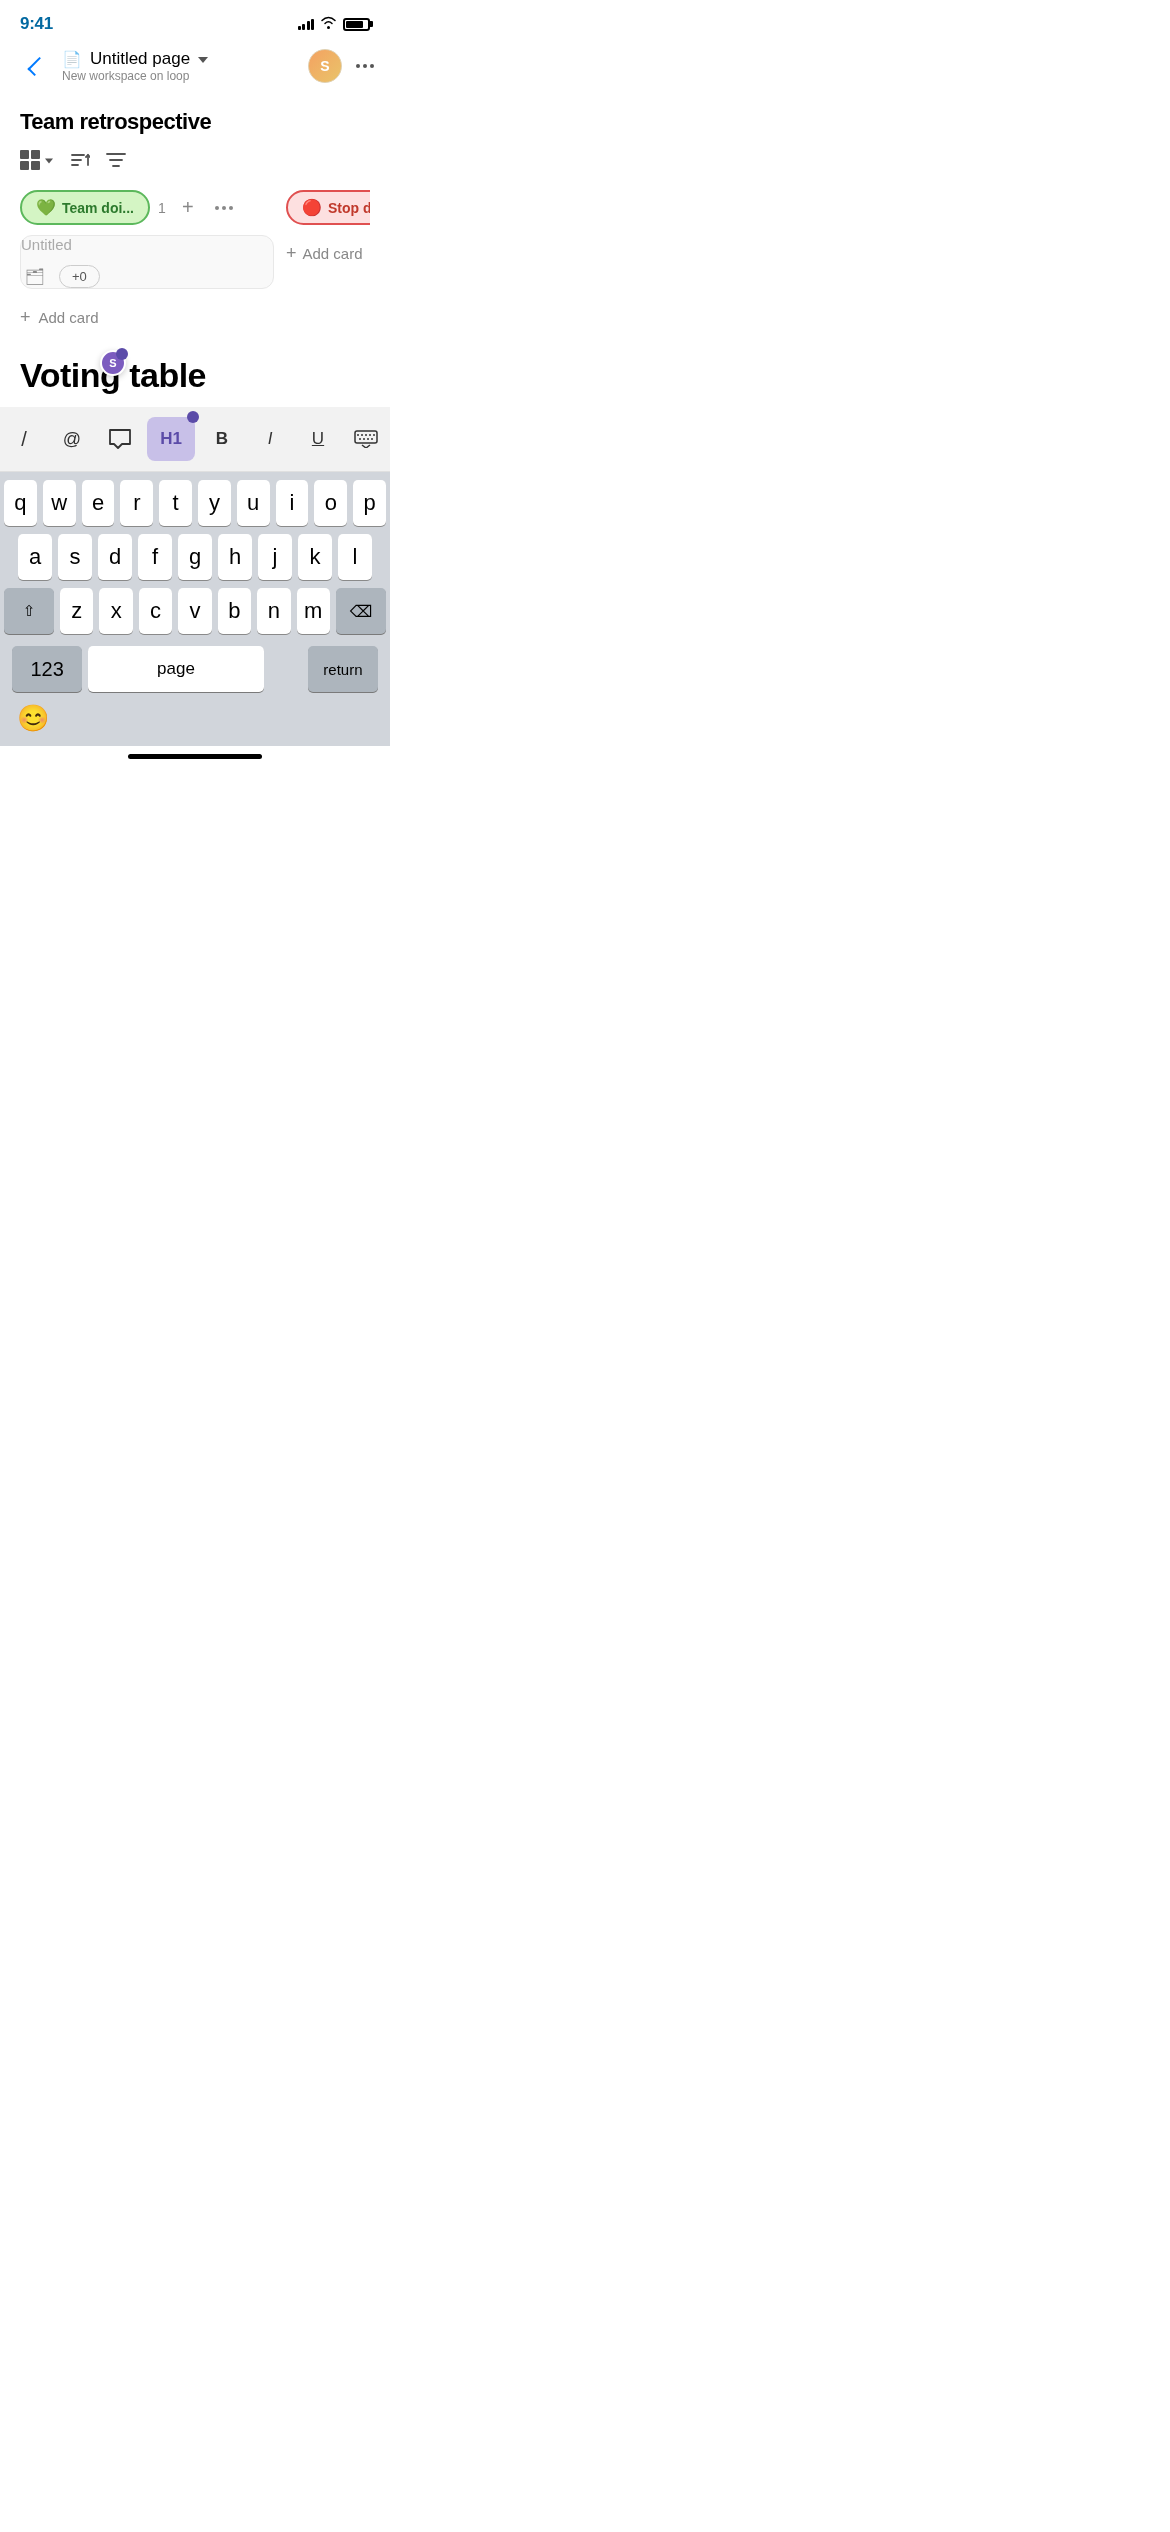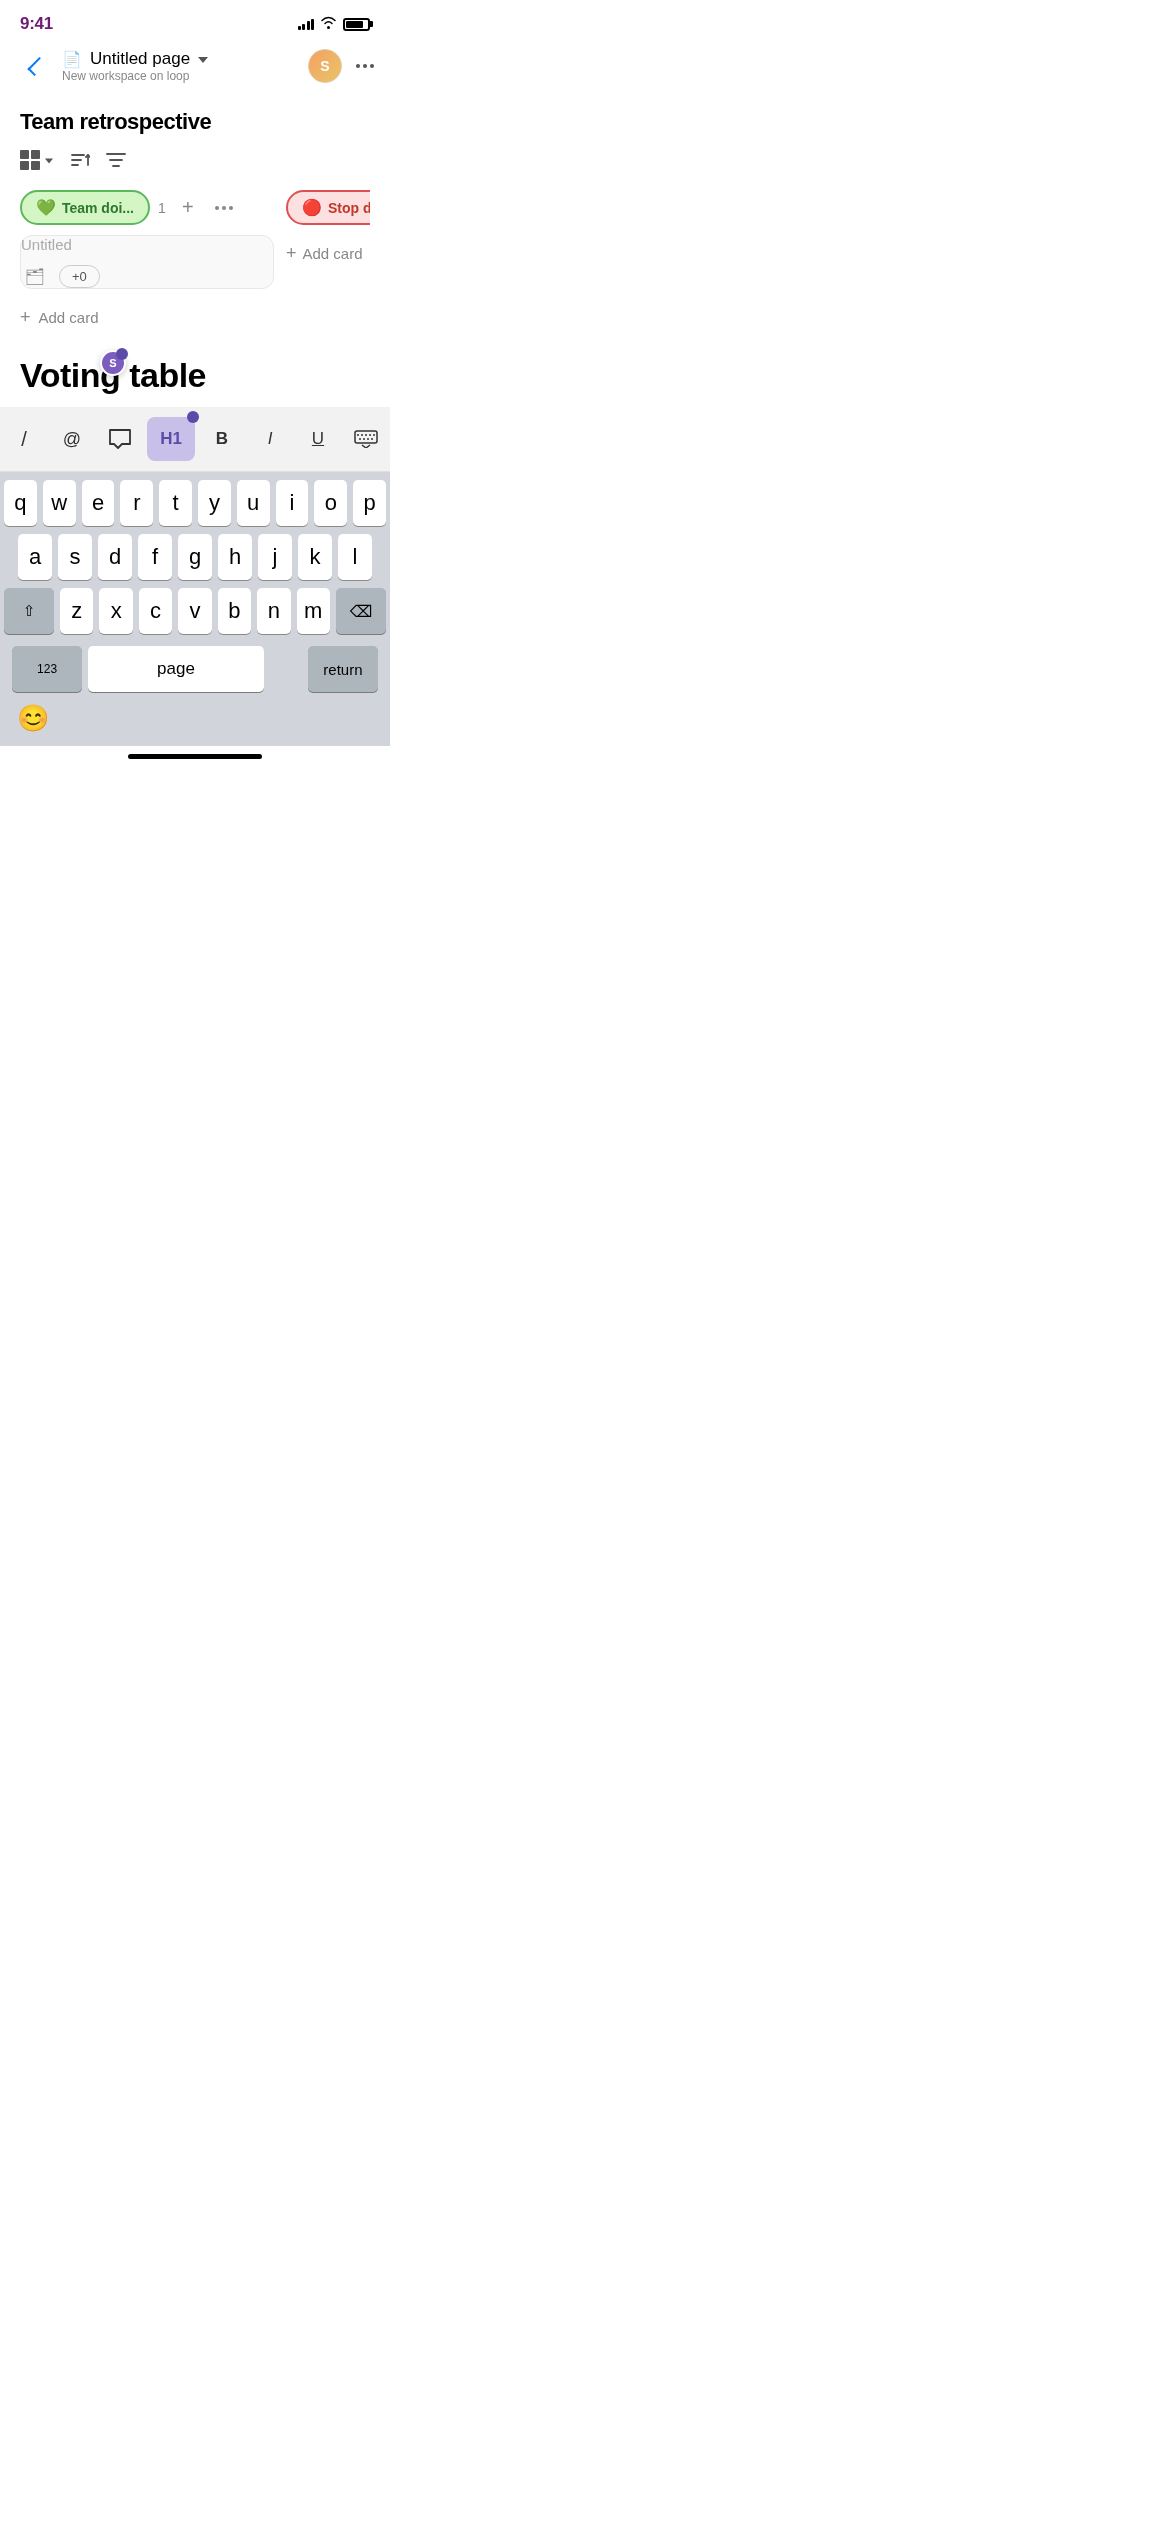--- a/index.html
+++ b/index.html
@@ -19,21 +19,21 @@
       display: flex;
       justify-content: space-between;
       align-items: center;
       padding: 14px 20px 6px 20px;
       background: #ffffff;
     }
 
     .status-time {
       font-size: 17px;
       font-weight: 600;
-      color: #701a75;
+      color: #0369a1;
       letter-spacing: -0.3px;
     }
 
     .status-icons {
       display: flex;
       align-items: center;
       gap: 6px;
     }
 
     .signal-bars {
@@ -475,21 +475,21 @@
       font-size: 15px;
       font-weight: 500;
       color: #000;
       height: 46px;
       cursor: pointer;
       user-select: none;
     }
 
     .key-shift { flex: 1.5; max-width: 50px; }
     .key-delete { flex: 1.5; max-width: 50px; font-size: 16px; }
-    .key-123 { flex: 2; max-width: 88px; font-size: 12px; }
+    .key-123 { flex: 2; max-width: 88px; font-size: 20px; }
     .key-space { flex: 5; max-width: 200px; font-size: 17px; }
     .key-return { flex: 2; max-width: 88px; font-size: 15px; }
 
     .bottom-row {
       display: flex;
       justify-content: space-between;
       align-items: center;
       padding: 4px 8px 0 8px;
       gap: 6px;
     }

